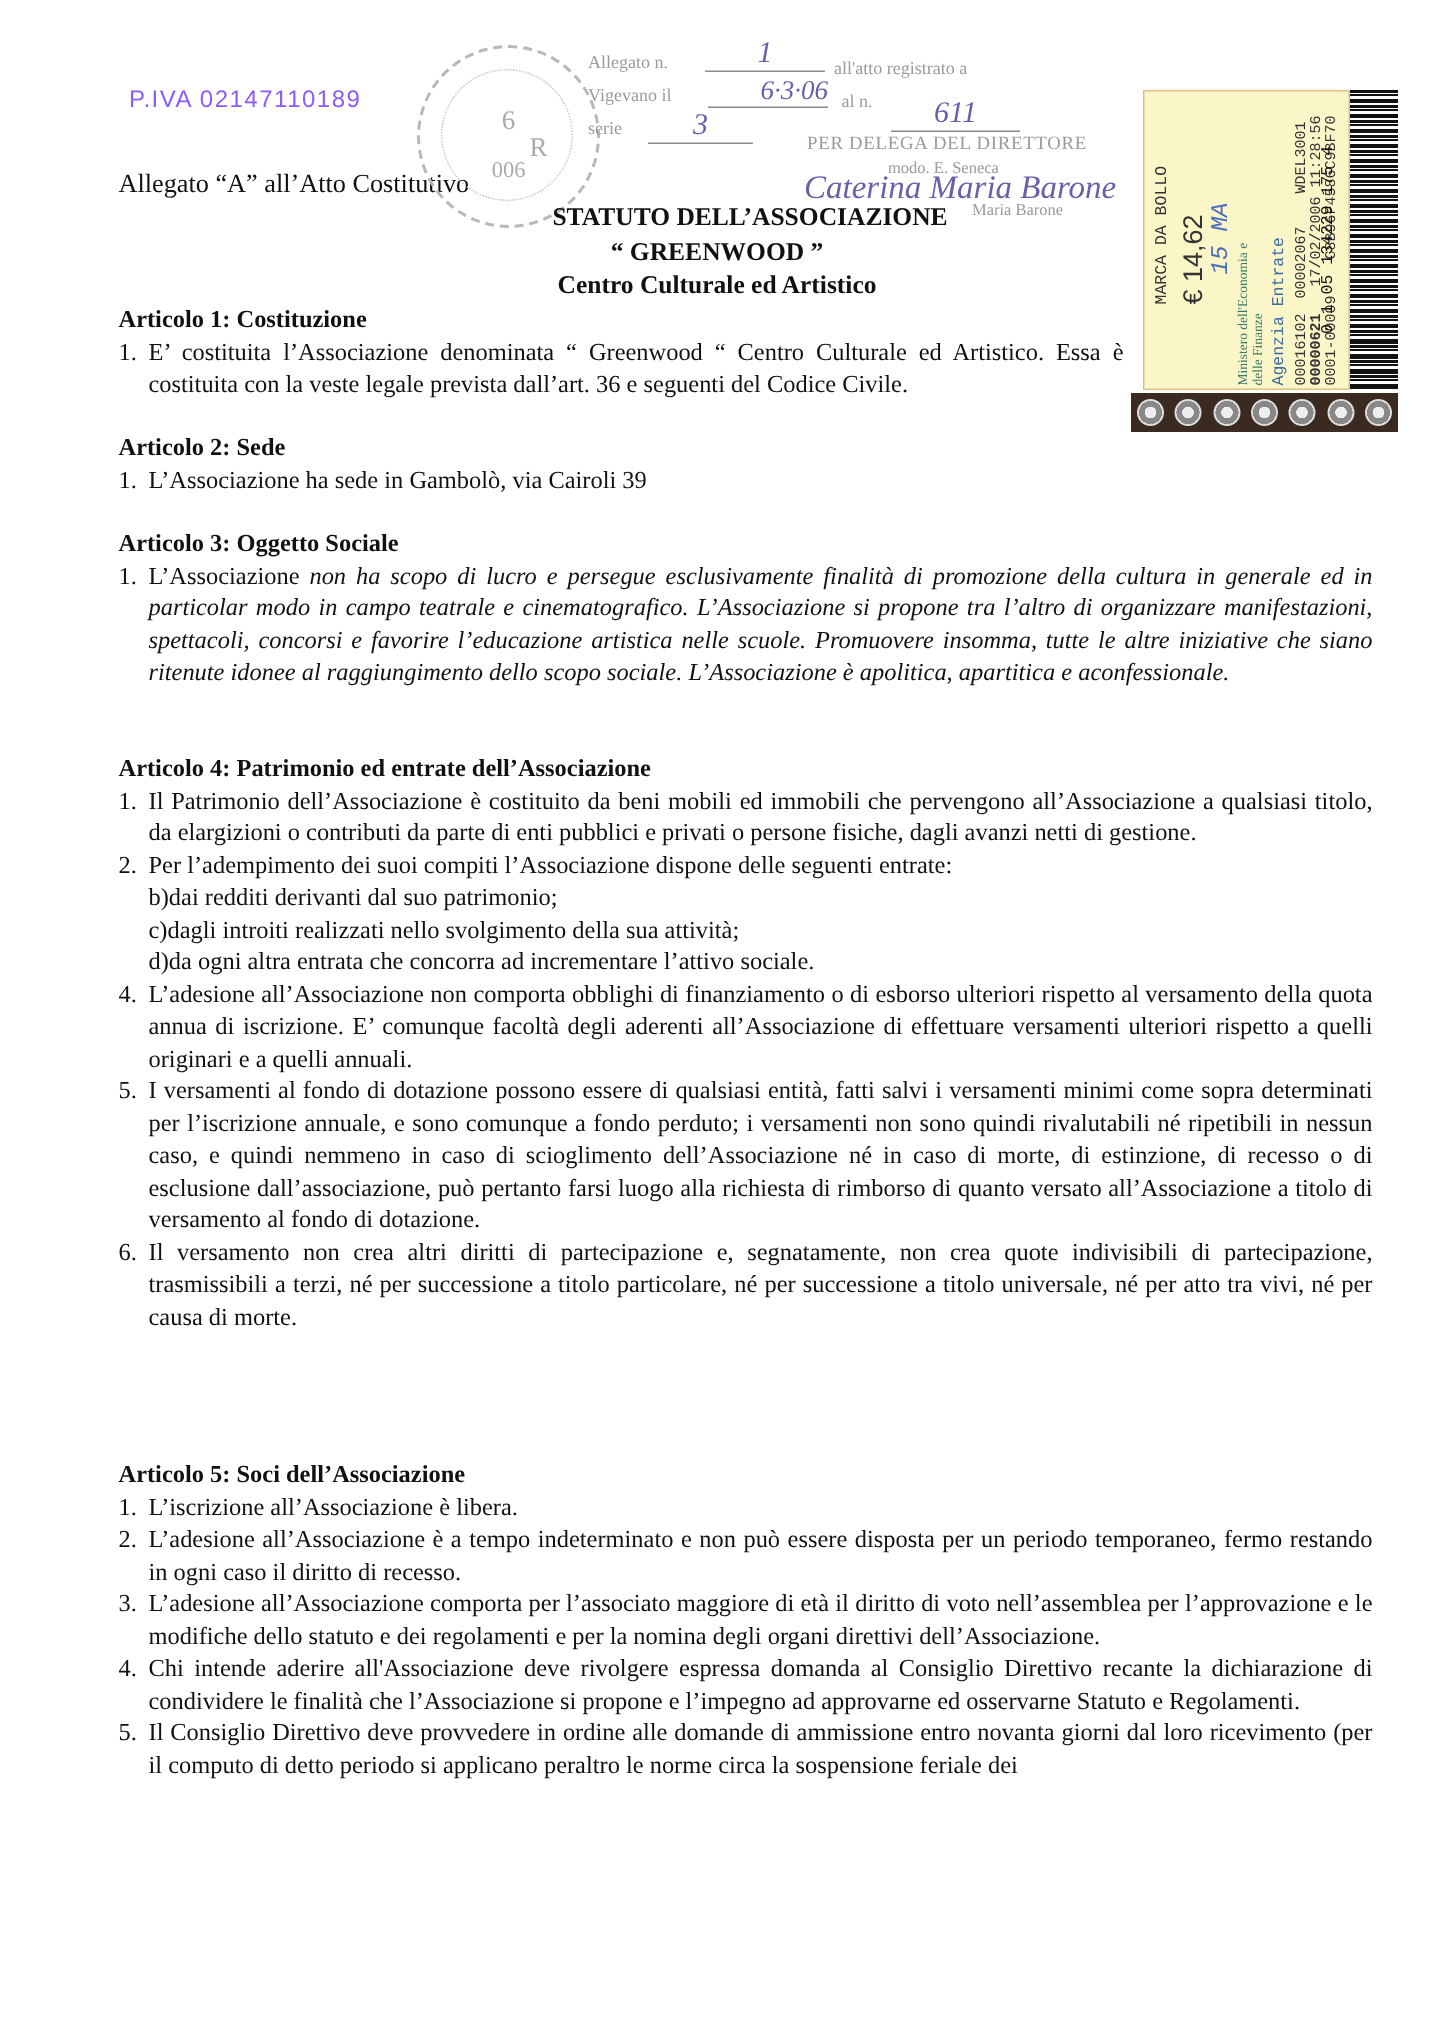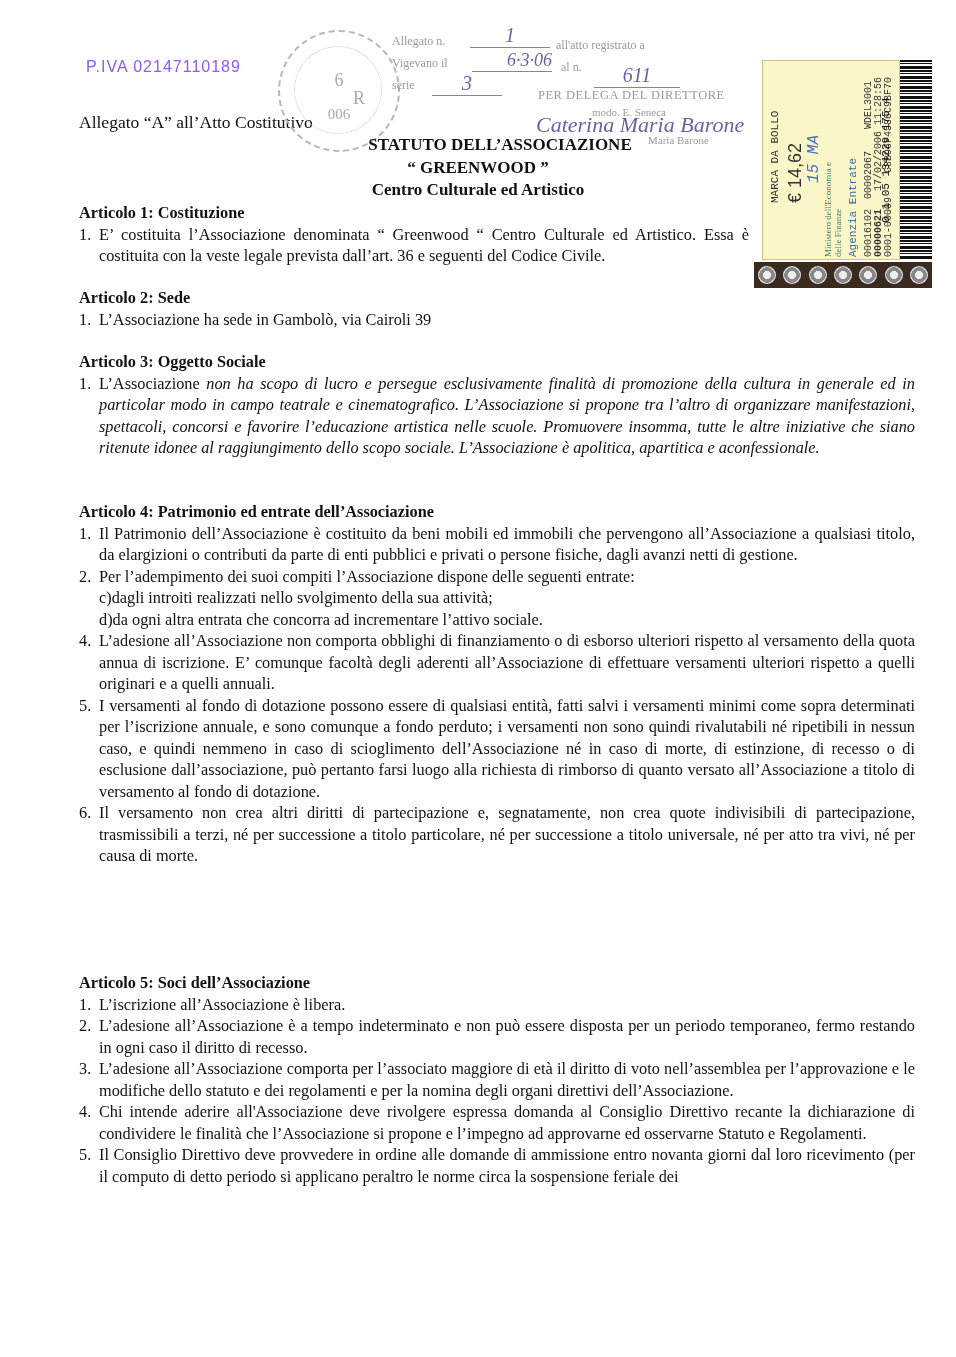--- a/index.html
+++ b/index.html
@@ -116,20 +116,23 @@
   <div class="art-h">Articolo 4: Patrimonio ed entrate dell’Associazione</div>
   <div class="item">
       <span class="num">1.</span>
       <span class="txt">Il Patrimonio dell’Associazione è costituito da beni mobili ed immobili che pervengono all’Associazione a qualsiasi titolo, da elargizioni o contributi da parte di enti pubblici e privati o persone fisiche, dagli avanzi netti di gestione.</span>
     </div>
   <div class="item">
       <span class="num">2.</span>
       <span class="txt">Per l’adempimento dei suoi compiti l’Associazione dispone delle seguenti entrate:</span>
     </div>
   <div class="item sub">
+      <span class="txt">b)dai redditi derivanti dal suo patrimonio;</span>
+    </div>
+  <div class="item sub">
       <span class="txt">c)dagli introiti realizzati nello svolgimento della sua attività;</span>
     </div>
   <div class="item sub">
       <span class="txt">d)da ogni altra entrata che concorra ad incrementare l’attivo sociale.</span>
     </div>
   <div class="item">
       <span class="num">4.</span>
       <span class="txt">L’adesione all’Associazione non comporta obblighi di finanziamento o di esborso ulteriori rispetto al versamento della quota annua di iscrizione. E’ comunque facoltà degli aderenti all’Associazione di effettuare versamenti ulteriori rispetto a quelli originari e a quelli annuali.</span>
     </div>
   <div class="item">

